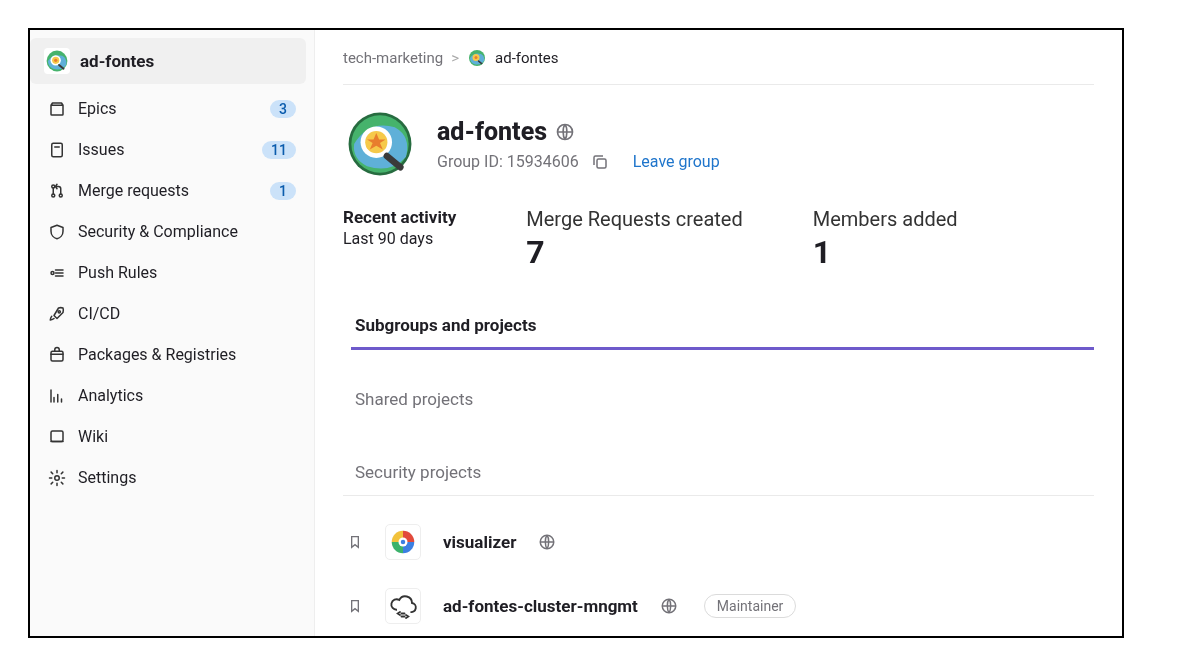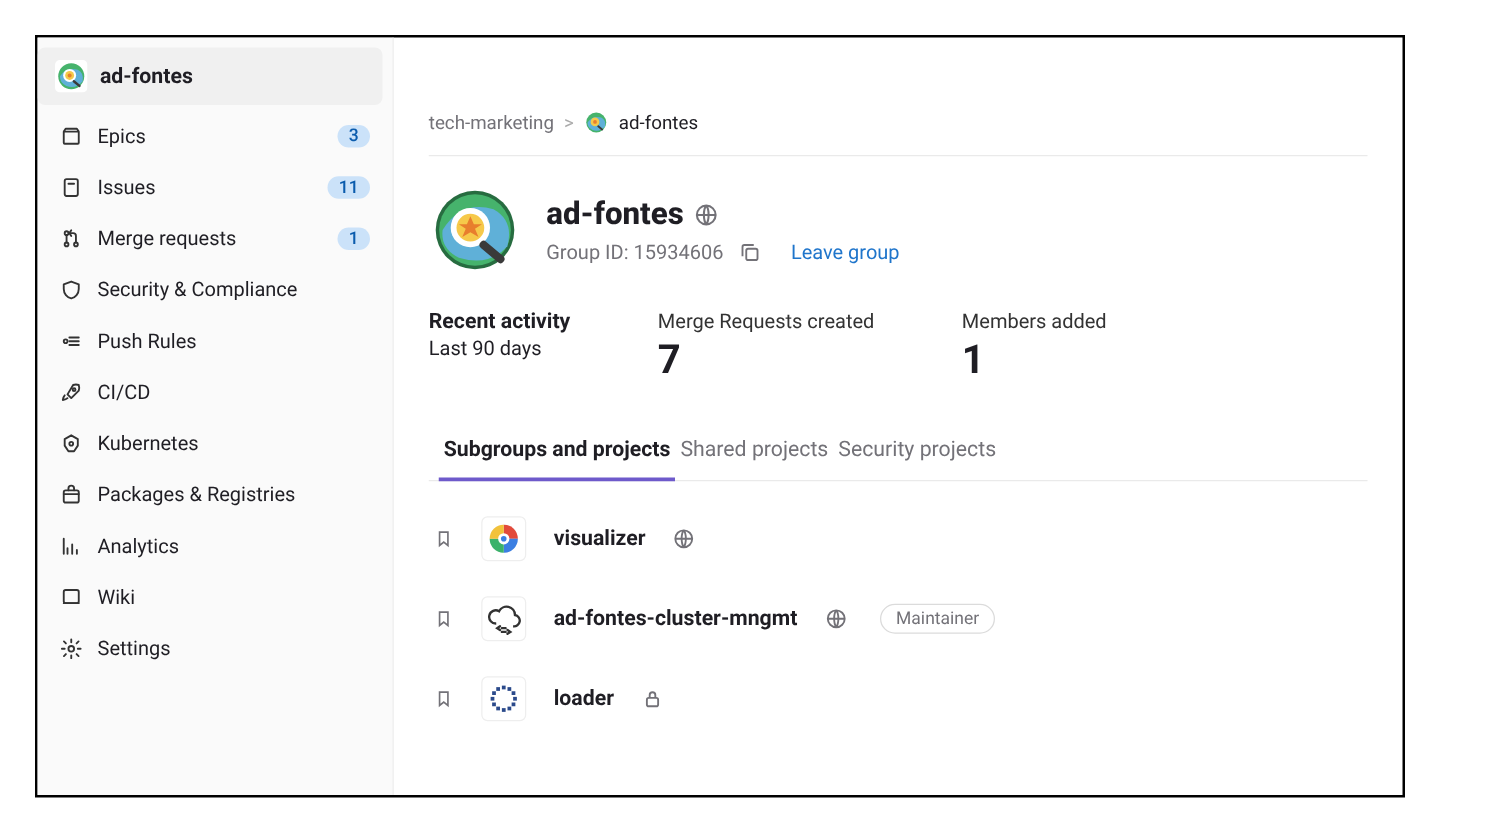--- a/index.html
+++ b/index.html
@@ -73,21 +73,20 @@
     border-radius: 12px;
     padding: 1px 9px;
     font-size: 14px;
     font-weight: 500;
   }
   
   .main {
     flex: 1;
     padding: 18px 28px;
     overflow: hidden;
-    margin-top: 40px;
   }
   .breadcrumb {
     display: flex;
     align-items: center;
     gap: 8px;
     font-size: 15px;
     color: #737278;
     padding-bottom: 16px;
     border-bottom: 1px solid #eaeaea;
     margin-bottom: 22px;
@@ -148,35 +147,37 @@
     font-size: 17px;
     color: #1f1e24;
     font-weight: 700;
   }
   .stat-sub {
     font-size: 16px;
     color: #1f1e24;
     margin-top: 2px;
   }
   .stat-label {
-    font-size: 16px;
+    font-size: 20px;
     color: #333;
   }
   .stat-value {
     font-size: 32px;
     font-weight: 700;
     color: #1f1e24;
     margin-top: 2px;
   }
   
   .tabs {
     display: flex;
+    gap: 30px;
     border-bottom: 1px solid #eaeaea;
     margin-bottom: 14px;
     padding-left: 8px;
+    flex-direction: column;
   }
   .tab {
     padding: 10px 4px 12px 4px;
     font-size: 17px;
     color: #737278;
     cursor: pointer;
     border-bottom: 2px solid transparent;
     margin-bottom: -1px;
   }
   .tab.active {
@@ -293,30 +294,20 @@
 
   </li>
           <li class="sidebar-item">
     <span class="iconw">
               <svg width="18" height="18" viewBox="0 0 24 24" fill="none" stroke="currentColor" stroke-width="2" stroke-linecap="round" stroke-linejoin="round">
                 <path d="M5 15c-1.5 1.5-2 5-2 5s3.5-.5 5-2M14 4c3-1 6 0 6 0s1 3 0 6l-8 8-4-4 6-10z"></path>
                 <circle cx="15" cy="9" r="1.5"></circle>
               </svg>
             </span>
     <span class="label">CI/CD</span>
-
-  </li>
-          <li class="sidebar-item">
-    <span class="iconw">
-              <svg width="18" height="18" viewBox="0 0 24 24" fill="none" stroke="currentColor" stroke-width="2" stroke-linecap="round" stroke-linejoin="round">
-                <path d="M12 3l7 4v7l-4 6H9l-4-6V7l7-4z"></path>
-                <circle cx="12" cy="12" r="2"></circle>
-              </svg>
-            </span>
-    <span class="label">Kubernetes</span>
 
   </li>
           <li class="sidebar-item">
     <span class="iconw">
               <svg width="18" height="18" viewBox="0 0 24 24" fill="none" stroke="currentColor" stroke-width="2" stroke-linecap="round" stroke-linejoin="round">
                 <rect x="4" y="7" width="16" height="13" rx="2"></rect>
                 <path d="M4 11h16M9 7V5a3 3 0 0 1 6 0v2"></path>
               </svg>
             </span>
     <span class="label">Packages &amp; Registries</span>

